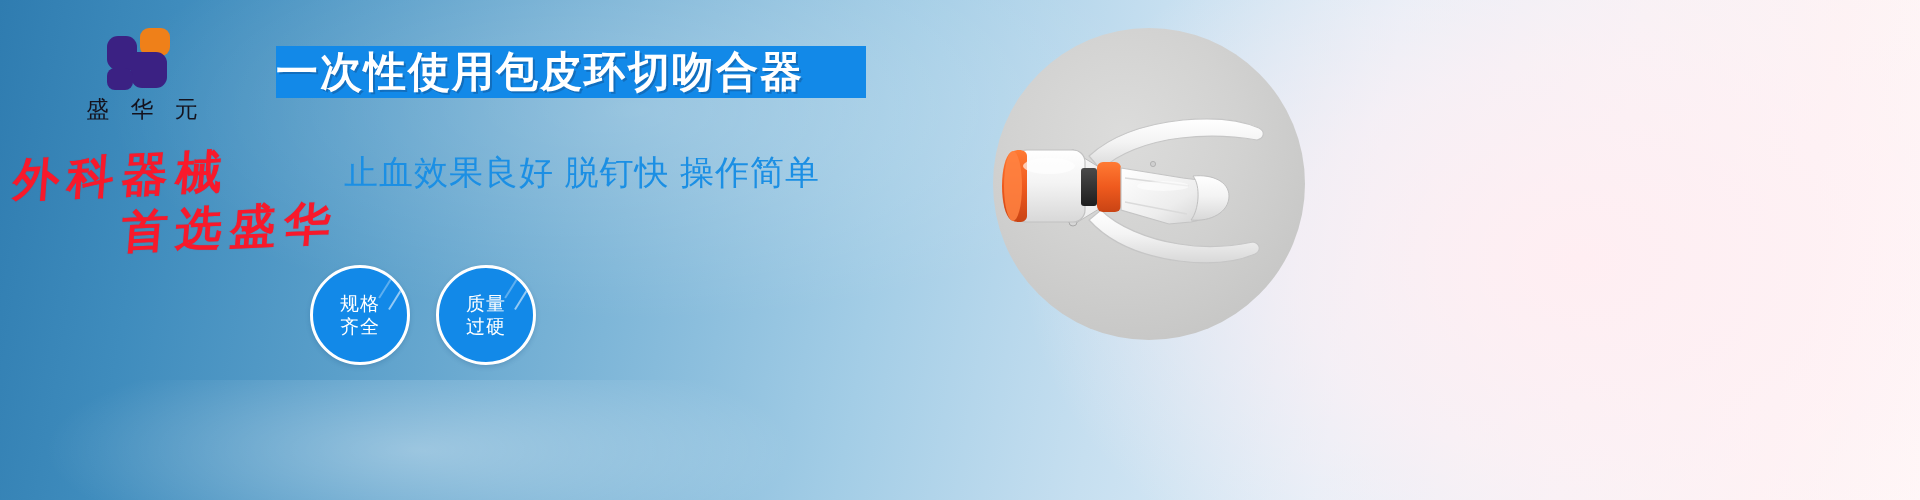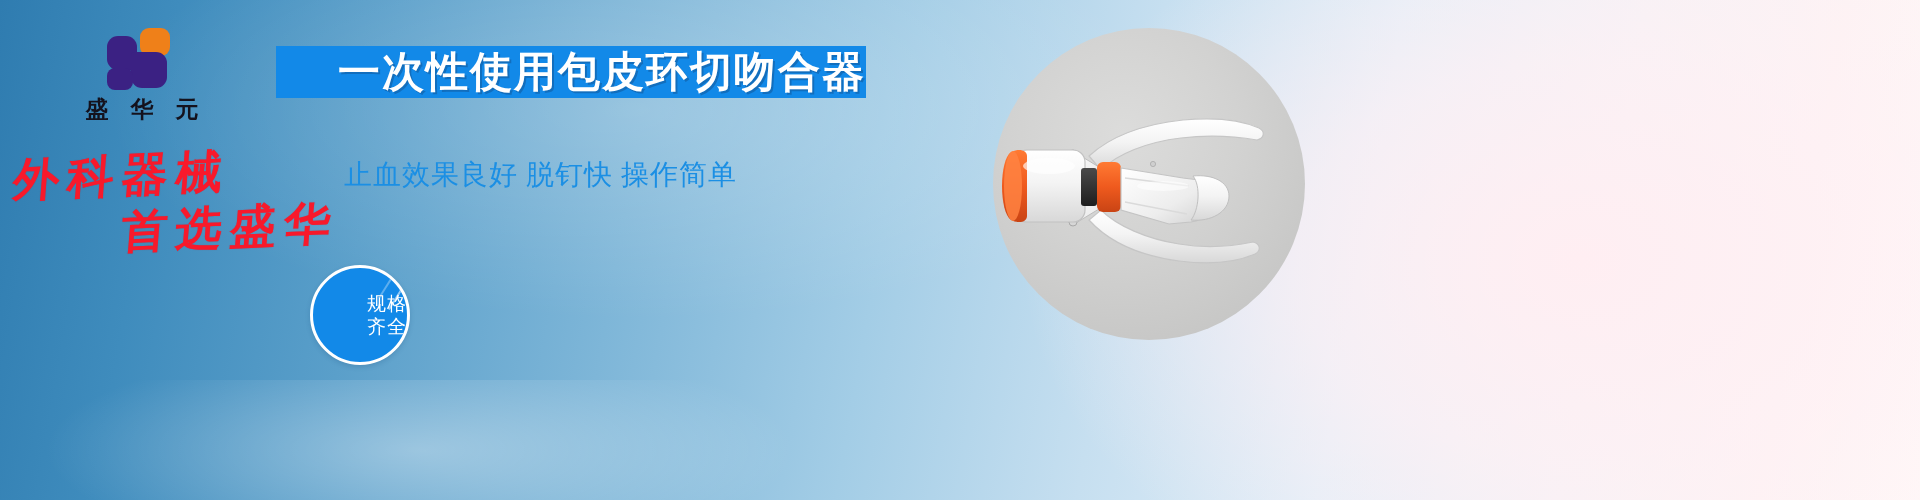--- a/index.html
+++ b/index.html
@@ -40,62 +40,62 @@
   #logo-mark{position:relative;width:70px;height:62px;margin:0 auto;}
   .lm{position:absolute;border-radius:9px;}
   .lm.p{background:#3b2183;}
   .lm.o{background:#ef8019;}
   #lm1{left:0px;  top:8px;  width:30px;height:34px;border-radius:11px 11px 4px 11px;}
   #lm2{left:33px; top:0px;  width:30px;height:28px;}
   #lm3{left:24px; top:24px; width:36px;height:36px;border-radius:4px 11px 11px 11px;}
   #lm4{left:0px;  top:40px; width:26px;height:22px;border-radius:8px;}
   #logo-name{
     margin-top:8px;text-align:center;color:#14121d;
-    font-size:23px;font-weight:700;letter-spacing:7px;
+    font-size:23px;font-weight:400;letter-spacing:7px;
     text-indent:7px;line-height:1;
     font-family:"DejaVu Sans","Liberation Sans",sans-serif;
   }
 
   
   #calli{position:absolute;left:14px;top:150px;color:#f8192b;
      font-family:"DejaVu Serif","Liberation Serif",serif;
      font-weight:700;font-size:46px;line-height:1.0;
      text-shadow:0 0 1px rgba(200,0,0,0.35);}
   #calli .l1{letter-spacing:8px;display:block;transform:skewX(-7deg) rotate(-2.5deg);}
   #calli .l2{letter-spacing:8px;display:block;margin-left:108px;margin-top:8px;transform:skewX(-7deg) rotate(-2.5deg);}
 
   
   #headline-bar{
     position:absolute;left:276px;top:46px;width:590px;height:52px;
     background:#1289e8;
-    display:flex;align-items:center;justify-content:flex-end;
+    display:flex;align-items:center;justify-content:flex-start;
   }
   #headline-text{
     color:#ffffff;font-size:42px;font-weight:700;letter-spacing:2px;
     font-family:"DejaVu Sans","Liberation Sans",sans-serif;
     white-space:nowrap;line-height:1;
     text-shadow:2px 2px 0 rgba(20,60,110,0.35);
   }
 
   
   #subtitle{
-    position:absolute;left:344px;top:156px;
-    color:#1b8fe4;font-size:28px;font-weight:400;letter-spacing:1px;
-    font-family:Liberation Serif, serif;
+    position:absolute;left:344px;top:150px;
+    color:#1b8fe4;font-size:34px;font-weight:400;letter-spacing:1px;
+    font-family:Liberation Sans, sans-serif;
     white-space:nowrap;
   }
 
   
   #badges{position:absolute;left:310px;top:265px;display:flex;gap:26px;}
   .badge{
     width:94px;height:94px;border-radius:50%;
     background:#1289e8;
     border:3px solid #ffffff;
     box-shadow:0 2px 5px rgba(20,70,120,0.20);
-    display:flex;flex-direction:column;align-items:flex-end;justify-content:center;
+    display:flex;flex-direction:column;align-items:center;justify-content:center;
     position:relative;overflow:hidden;
   }
   .badge::after{
     content:"";position:absolute;right:8px;top:10px;
     width:2px;height:34px;background:rgba(255,255,255,0.55);
     transform:rotate(32deg);transform-origin:center;
   }
   .badge::before{
     content:"";position:absolute;right:20px;top:6px;
     width:2px;height:26px;background:rgba(255,255,255,0.32);
@@ -144,20 +144,24 @@
     <div id="headline-text">一次性使用包皮环切吻合器</div>
   </div>
 
   <div id="subtitle">止血效果良好 脱钉快 操作简单</div>
 
   <div id="badges">
     <div class="badge">
       <span>规格</span>
       <span>齐全</span>
     </div>
+    <div class="badge">
+      <span>质量</span>
+      <span>过硬</span>
+    </div>
   </div>
 
   <div id="product">
     <div id="product-disc"></div>
     <svg id="product-svg" width="312" height="312" viewBox="0 0 312 312">
       <defs>
         <linearGradient id="gWhite" x1="0" y1="0" x2="0" y2="1">
           <stop offset="0%" stop-color="#ffffff"></stop>
           <stop offset="45%" stop-color="#f4f4f4"></stop>
           <stop offset="100%" stop-color="#d8d8d8"></stop>

